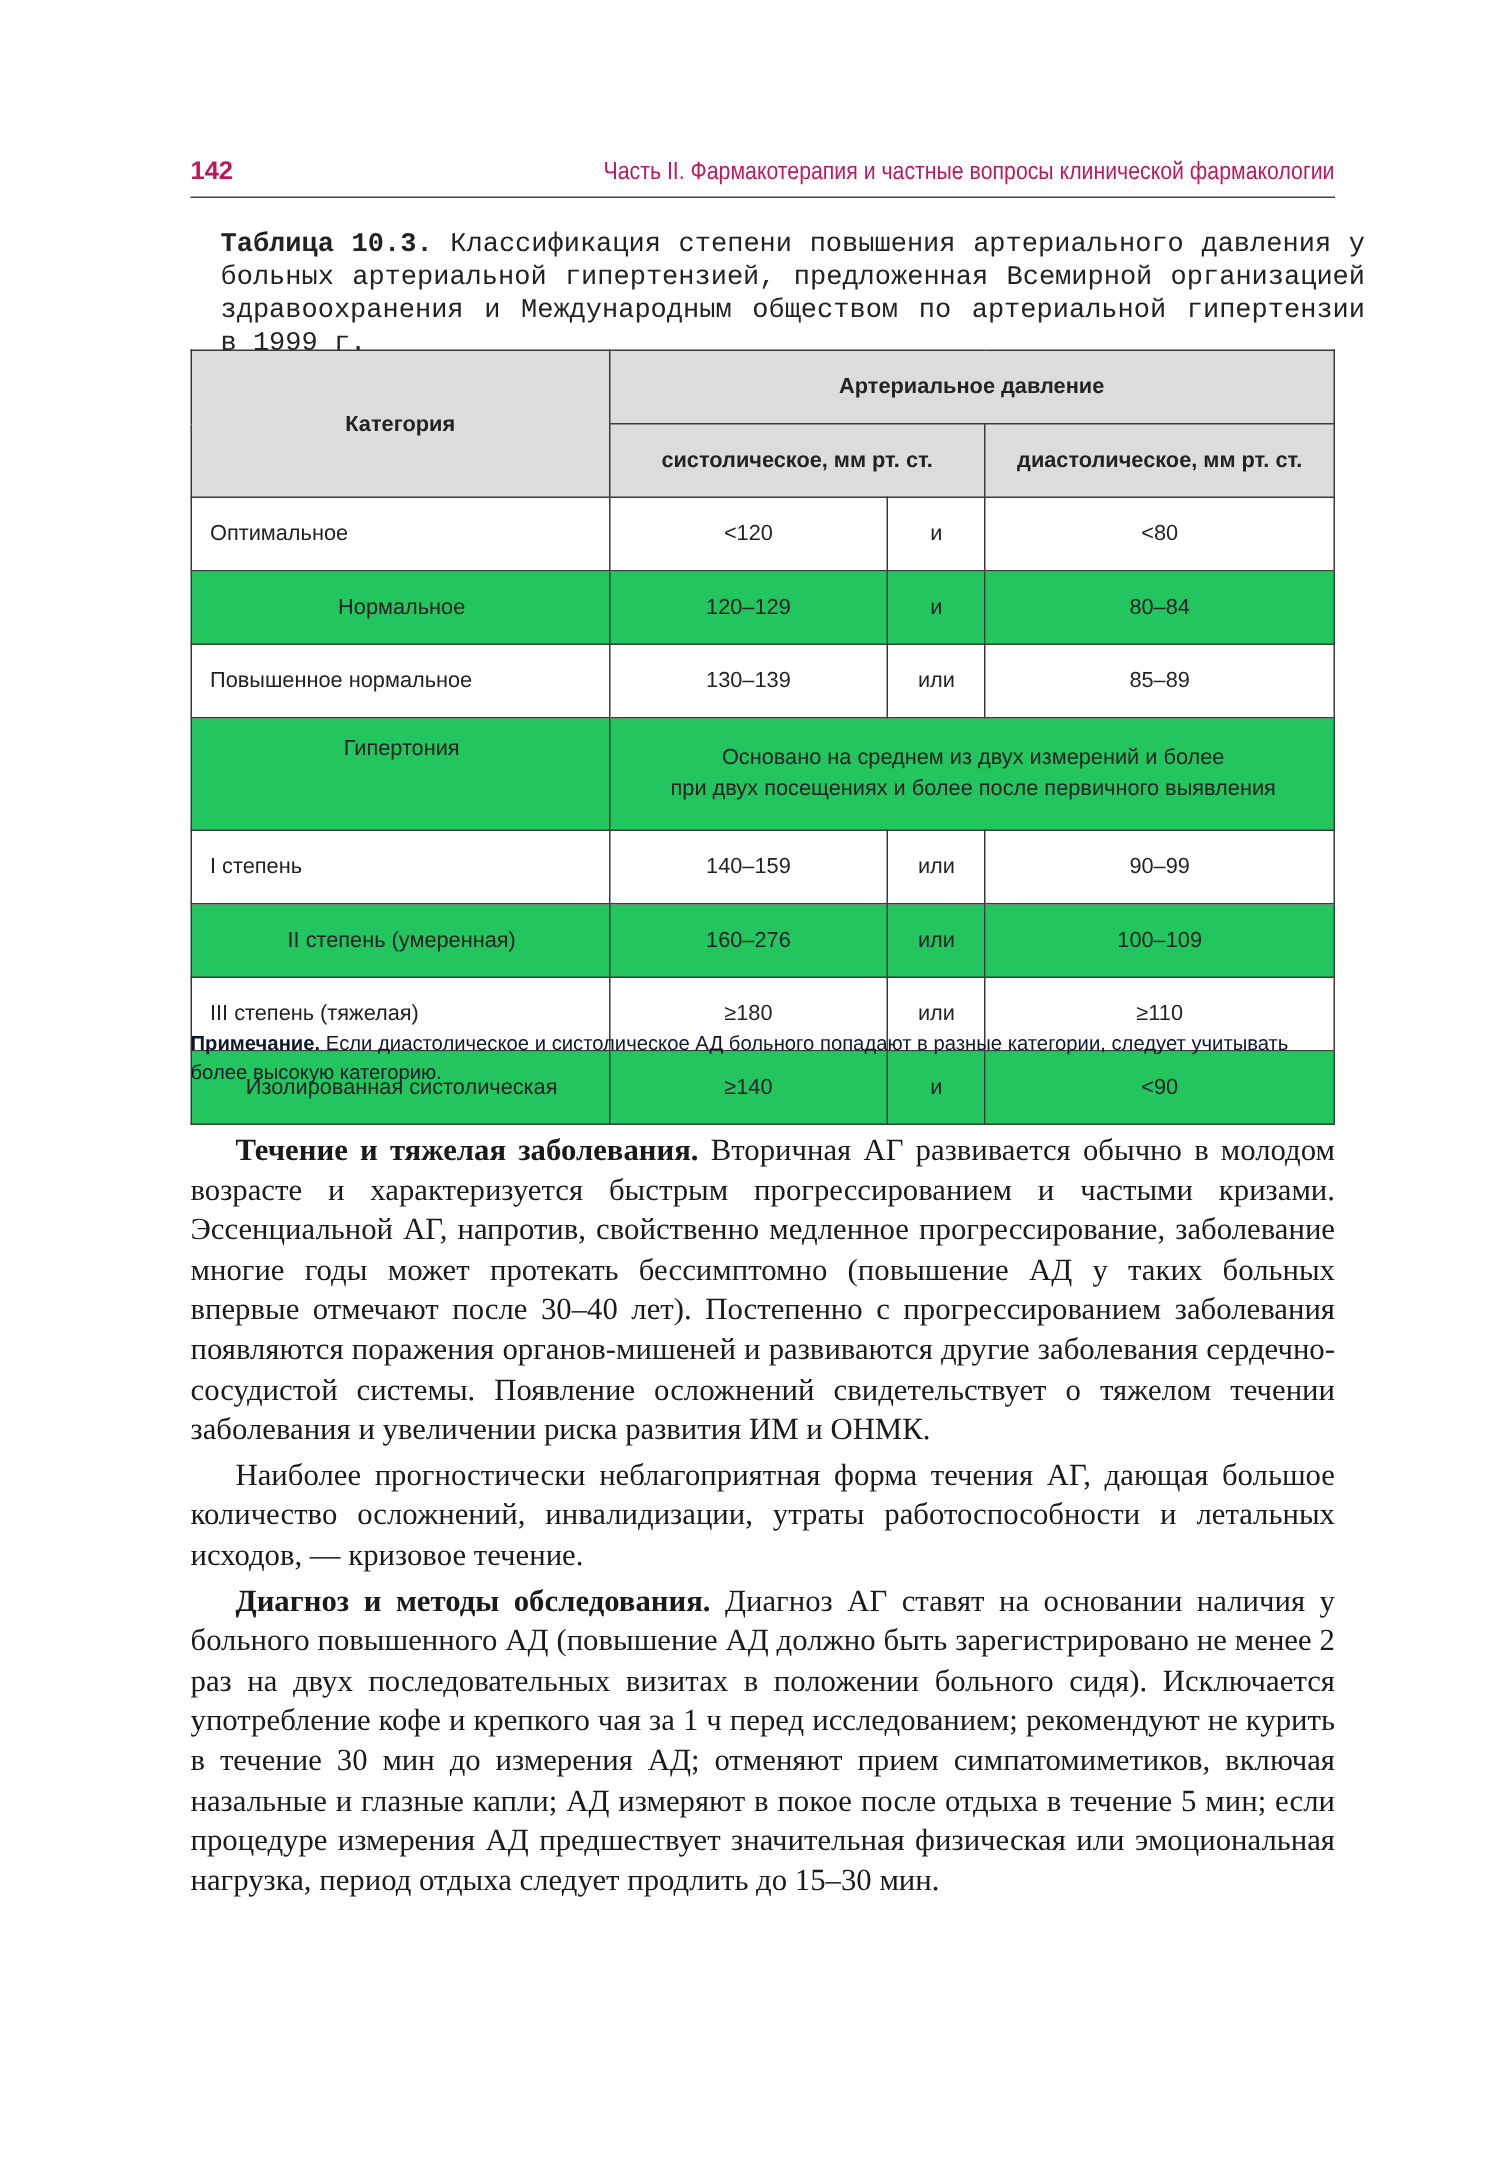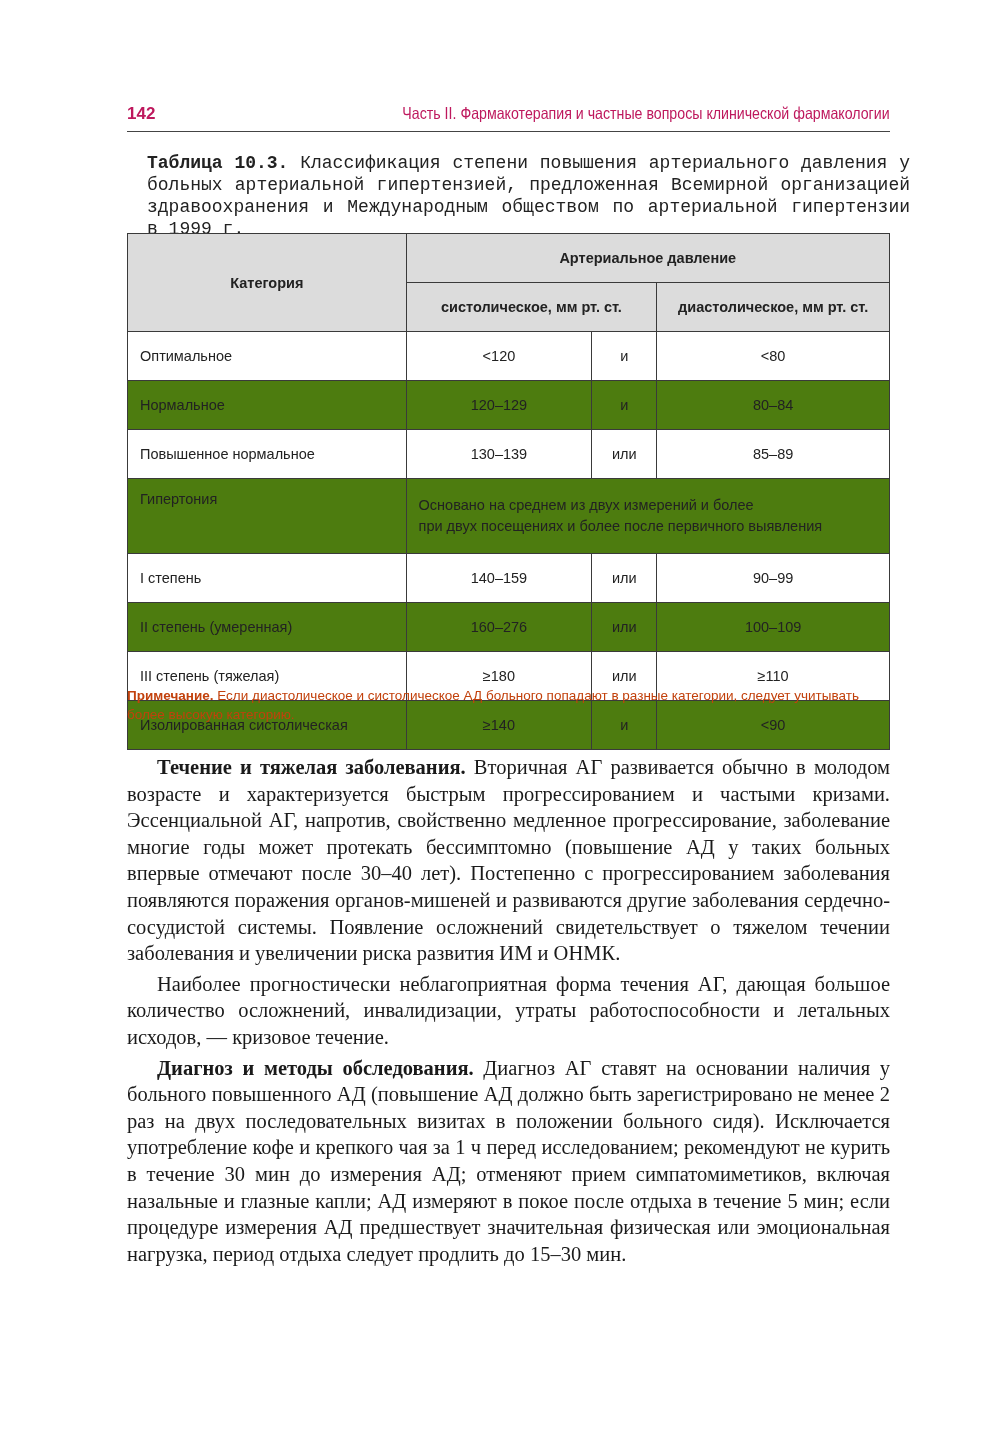--- a/index.html
+++ b/index.html
@@ -22,28 +22,28 @@
   .caption .lbl { font-weight: bold; }
   table.bp {
     position: absolute; top: 233px; left: 0; width: 763px;
     border-collapse: collapse;
     font-family: "Liberation Sans", sans-serif; font-size: 14.5px; color: #222;
   }
   table.bp td, table.bp th {
     border: 1.3px solid #3a3a3a; padding: 16px 10px; vertical-align: middle;
   }
   table.bp th { font-weight: bold; background: #dcdcdc; text-align: center; font-size: 14.5px; }
-  table.bp tr.shade td { background: #4d7c0f; }
+  table.bp tr.shade td { background: #22c55e; text-align: center; }
   table.bp td.c { text-align: center; }
   table.bp td.l { text-align: left; padding-left: 12px; }
   .row-h { height: 40px; }
   .row-hh { height: 30px; }
   .note {
     position: absolute; top: 686px; left: 0; width: 763px;
-    font-family: "Liberation Sans", sans-serif; font-size: 13.5px; line-height: 19px; color: #c2410c;
+    font-family: "Liberation Sans", sans-serif; font-size: 13.5px; line-height: 19px; color: #0f172a;
   }
   .note .lbl { font-weight: bold; }
   .body-text {
     position: absolute; top: 754px; left: 0; width: 763px;
     font-family: "Liberation Serif", serif; font-size: 20.5px; line-height: 26.6px;
     color: #1a1a1a; text-align: justify;
   }
   .body-text p { margin: 0 0 4px 0; text-indent: 30px; }
   .body-text b { font-weight: bold; }
 </style>

